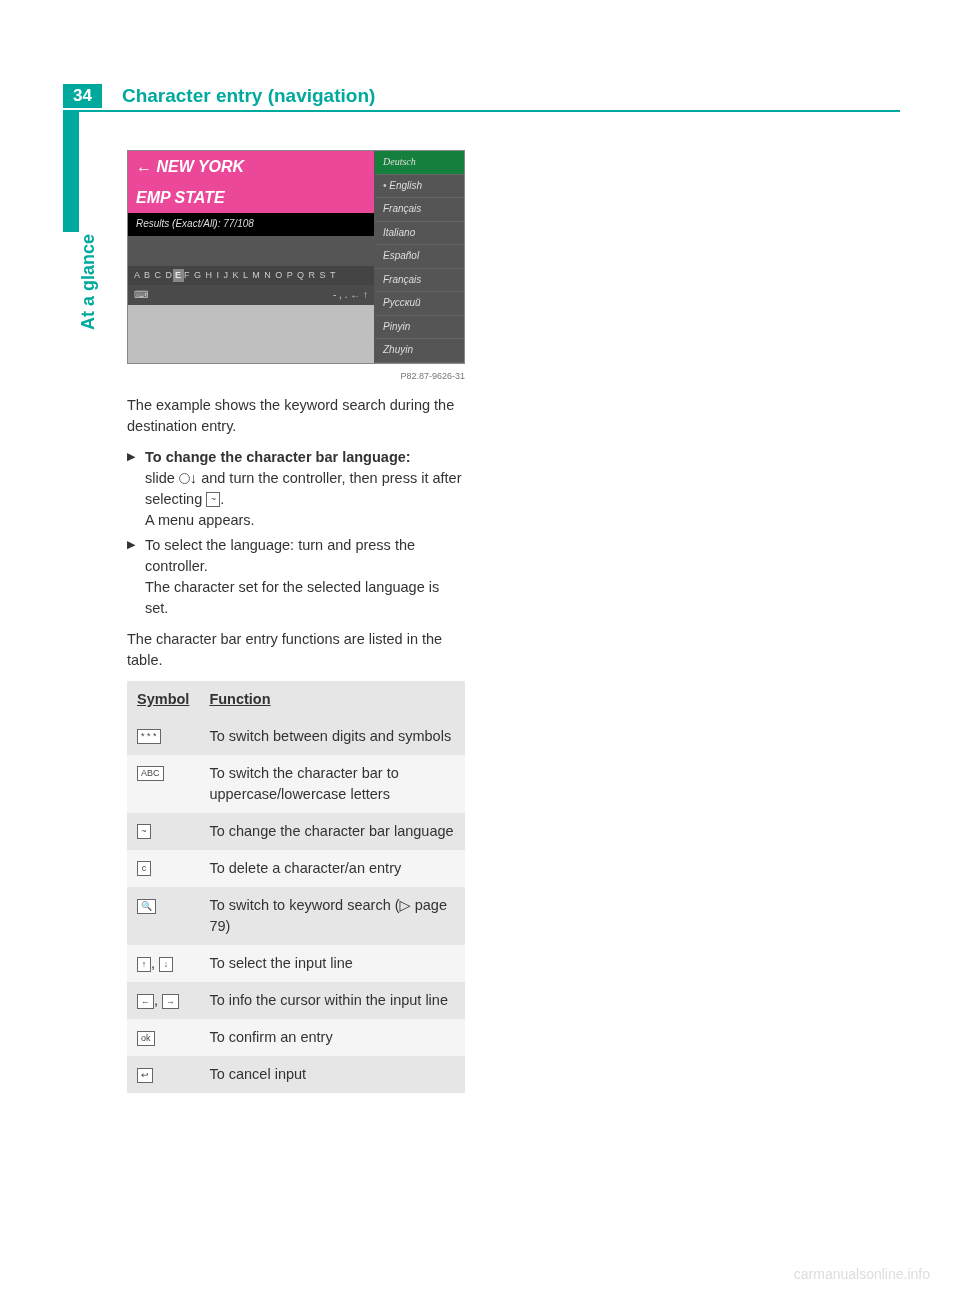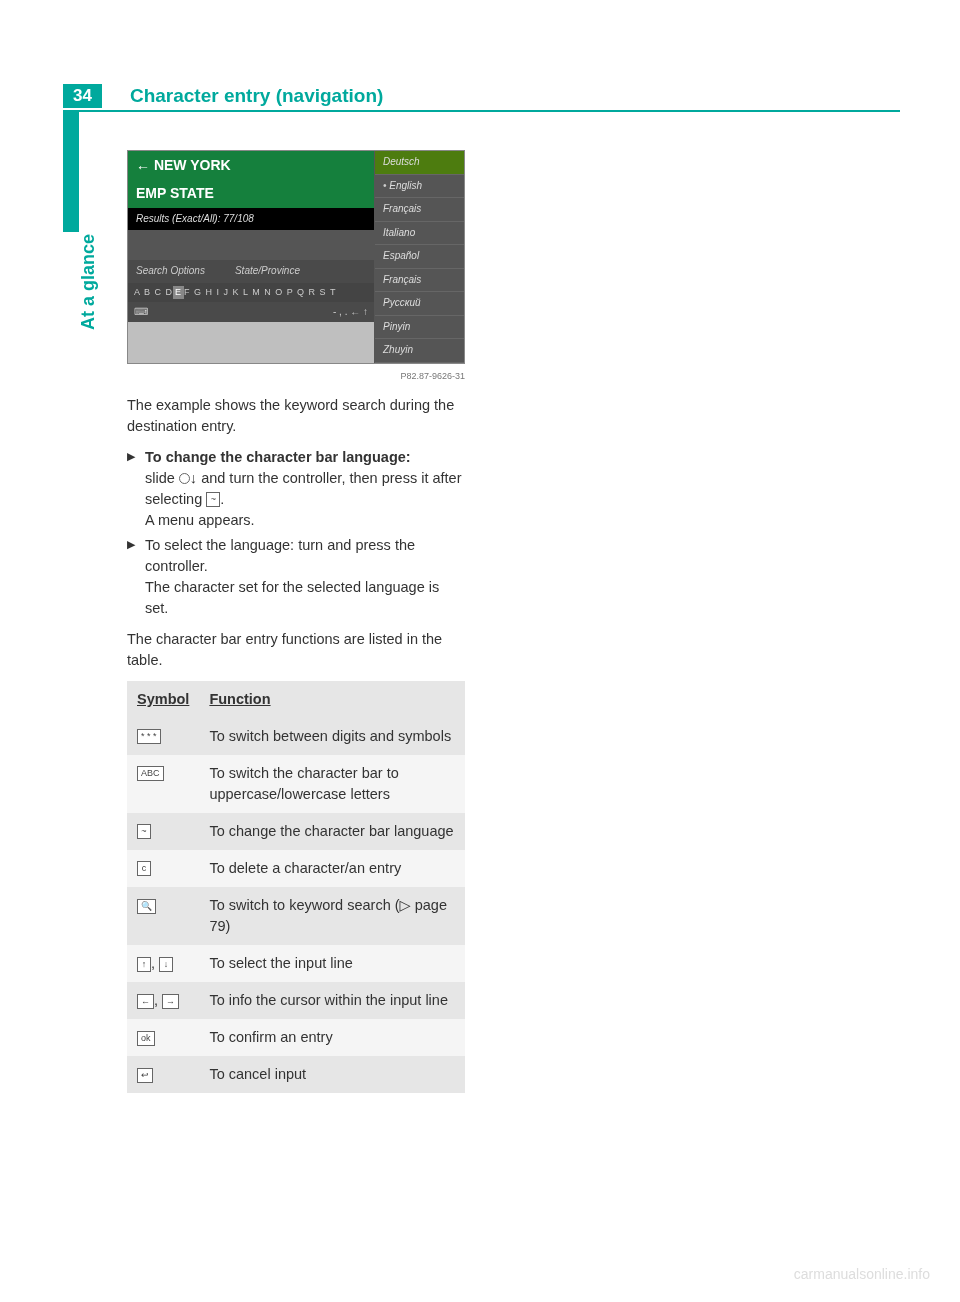--- a/index.html
+++ b/index.html
@@ -28,21 +28,21 @@
     font-size: 17px;
     height: 24px;
     padding: 0 10px 0 10px;
     display: flex;
     align-items: center;
   }
   .section-title {
     color: #00a99d;
     font-weight: bold;
     font-size: 19px;
-    margin-left: 28px;
+    margin-left: 20px;
     text-align: center;
   }
   .tab {
     position: absolute;
     top: 112px;
     left: 63px;
     width: 16px;
     height: 120px;
     background: #00a99d;
   }
@@ -76,35 +76,36 @@
   .ss-left { flex: 1; }
   .ss-right {
     width: 90px;
     border-left: 1px solid #555;
     font-size: 10px;
     font-style: italic;
     color: #ddd;
     background: #555;
   }
   .ss-right-item { padding: 4px 8px; border-bottom: 1px solid #666; }
-  .ss-right-item.sel { background: #4d7c0f; }
+  .ss-right-item.sel { background: #15803d; font-family: Liberation Serif, serif; }
   .ss-right-item::before { content: ""; }
   .ss-right-item.dot::before { content: "• "; color: #ccc; }
   .ss-hdr {
     background: #3a3a3a;
     color: #ccc;
     font-style: italic;
     font-size: 10px;
     padding: 4px 8px;
   }
   .ss-bold {
-    background: #15803d;
+    background: #ec4899;
     color: #fff;
     font-weight: bold;
-    font-size: 14px;
+    font-style: italic;
+    font-size: 16px;
     padding: 4px 8px;
   }
   .ss-sub {
     background: #000000;
     color: #ddd;
     font-style: italic;
     font-size: 10px;
     padding: 4px 8px;
   }
   .ss-opt {
@@ -222,24 +223,20 @@
   <div class="screenshot">
     <div class="ss-row">
       <div class="ss-left">
         <div class="ss-bold">
           <span>←</span>
           <span>NEW YORK</span>
         </div>
         <div class="ss-bold">EMP STATE</div>
         <div class="ss-sub">Results (Exact/All): 77/108</div>
         <div style="height:30px;background:#555"></div>
-        <div class="ss-opt">
-          <span>Search Options</span>
-          <span>State/Province</span>
-        </div>
         <div class="ss-kbd">
           <span>A B C D</span>
           <span class="hl">E</span>
           <span>F G H I J K L M N O P Q R S T</span>
         </div>
         <div class="ss-bot">
           <span>⌨</span>
           <span>- , . ← ↑</span>
         </div>
       </div>

